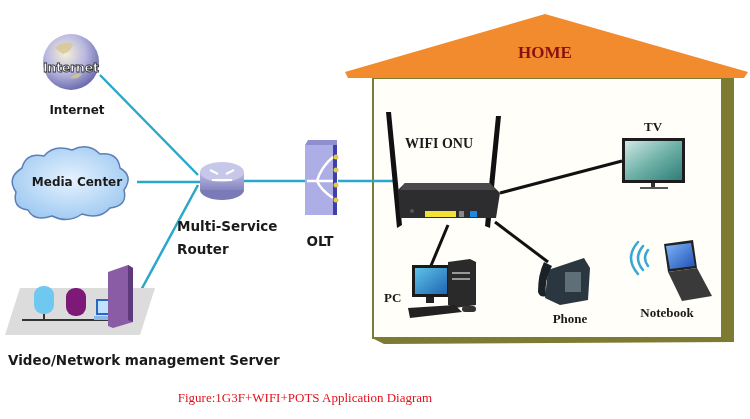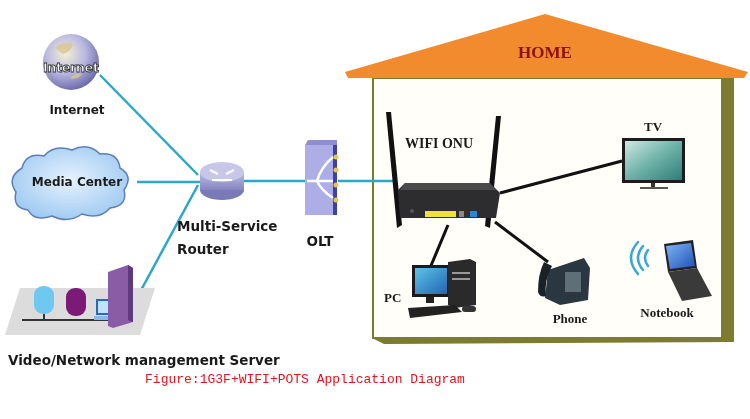--- a/index.html
+++ b/index.html
@@ -1,20 +1,20 @@
 <!DOCTYPE html>
 <html><head>
 <meta charset="utf-8">
 <style>
   html,body{margin:0;padding:0;background:#fff;}
   body{width:750px;height:419px;position:relative;overflow:hidden;font-family:"DejaVu Sans",sans-serif;}
   svg#diagram{position:absolute;left:0;top:0;width:750px;height:419px;}
   .lbl-sans{font-family:"DejaVu Sans",sans-serif;font-weight:bold;fill:#1a1a1a;}
   .lbl-serif{font-family:"Liberation Serif","DejaVu Serif",serif;font-weight:bold;fill:#1a1a1a;}
-  .caption{position:absolute;left:0;width:610px;top:372px;text-align:center;font-family:Liberation Mono, monospace;font-size:13px;color:#e0141c;}
+  .caption{position:absolute;left:0;width:610px;top:390px;text-align:center;font-family:Liberation Serif, serif;font-size:13px;color:#e0141c;}
 </style>
 </head>
 <body>
 
 <svg id="diagram" viewBox="0 0 750 419">
   <defs>
     <radialGradient id="globeG" cx="40%" cy="35%" r="65%">
       <stop offset="0%" stop-color="#f4f0d8"></stop>
       <stop offset="55%" stop-color="#b9b8e0"></stop>
       <stop offset="100%" stop-color="#6f6fb0"></stop>

